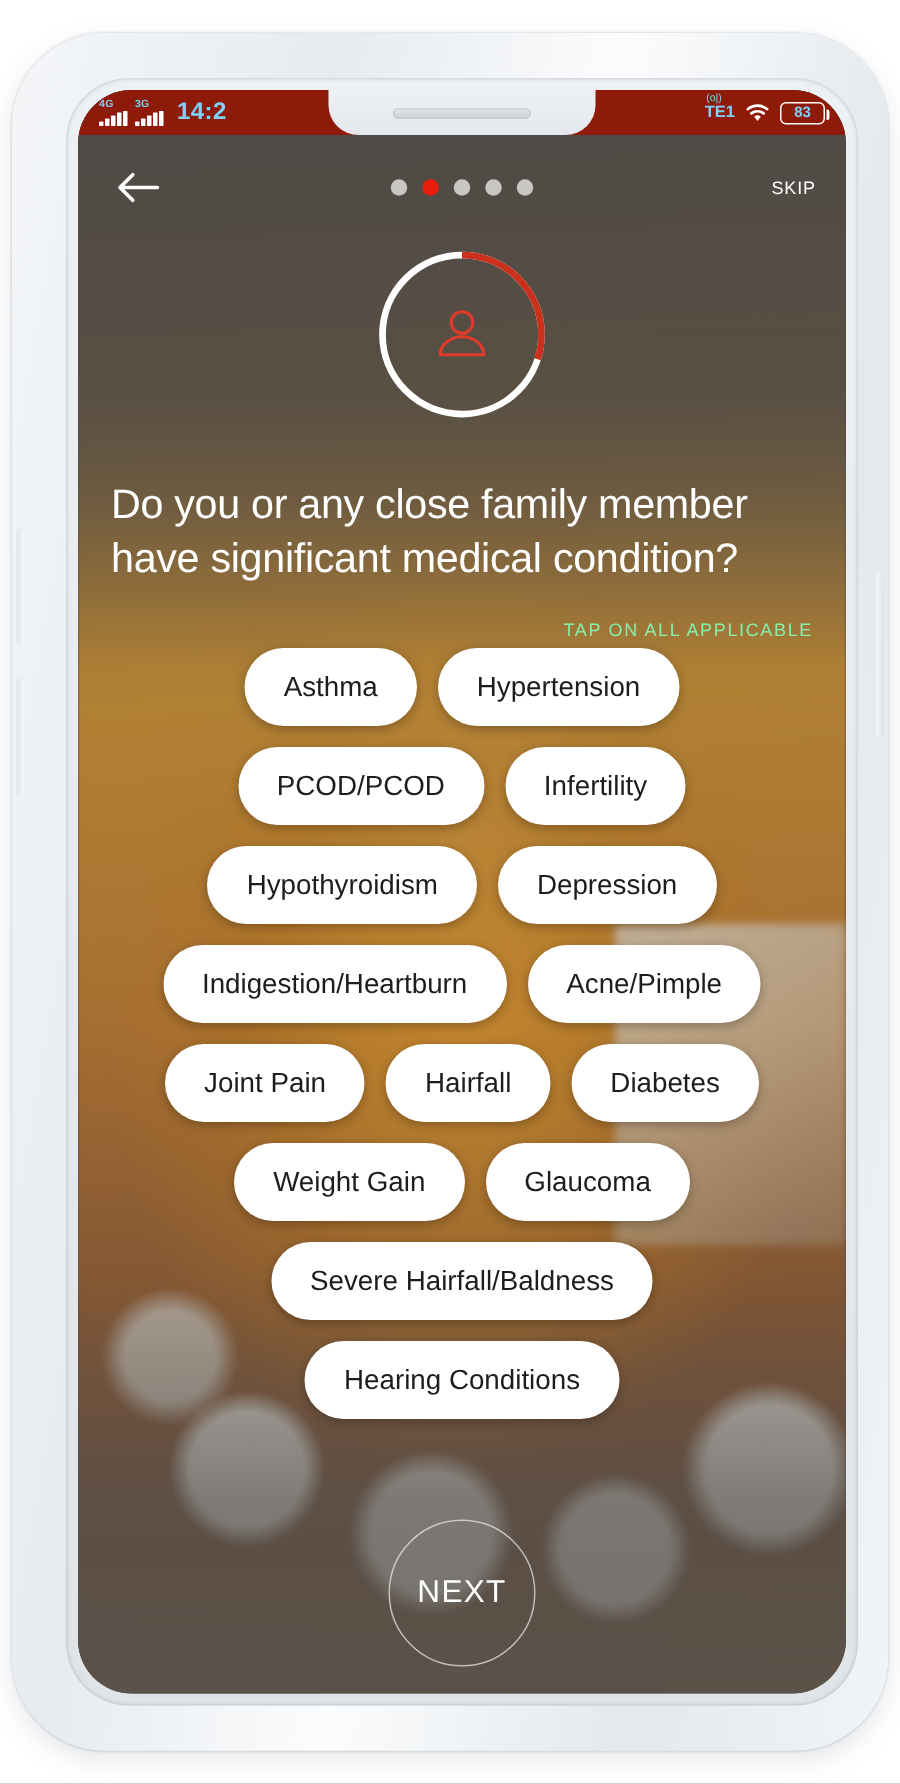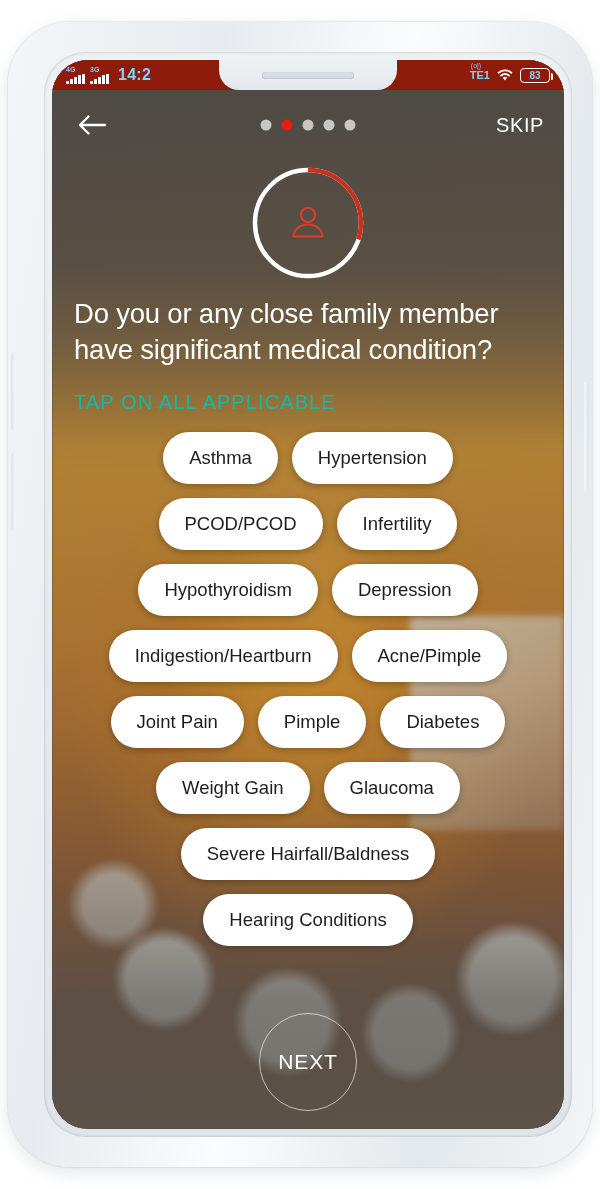--- a/index.html
+++ b/index.html
@@ -163,47 +163,47 @@
   }
   #pager-dots{
     position:absolute; left:50%; top:50%;
     transform:translate(-50%,-50%);
     display:flex; gap:10px; align-items:center;
   }
   .dot{ width:11px; height:11px; border-radius:50%; background:#c9c7c4; }
   .dot.active{ background:#e81d0e; }
   #skip-button{
     margin-left:auto;
-    color:#ffffff; font-size:20px; letter-spacing:.6px;
+    color:#ffffff; font-size:12px; letter-spacing:.6px;
     cursor:pointer;
   }
 
   
   #avatar-ring-wrap{
     position:absolute; left:50%; top:104px; transform:translateX(-50%);
     width:118px; height:118px; z-index:4;
   }
   #avatar-ring-wrap svg{ display:block; }
   #person-icon{
     position:absolute; left:50%; top:50%; transform:translate(-50%,-50%);
     width:46px; height:46px;
   }
 
   
   #question-block{
-    position:absolute; left:0; top:236px; width:100%;
+    position:absolute; left:0; top:258px; width:100%;
     padding:0 22px; z-index:4; text-align:left;
   }
   #question-title{
     color:#fff; font-size:27.5px; line-height:1.32;
     font-weight:normal; letter-spacing:-.2px;
   }
   #question-subtitle{
-    margin-top:22px; text-align:left;
-    color:#14b8a6; font-size:20px; letter-spacing:1.1px;
+    margin-top:22px; text-align:right;
+    color:#86efac; font-size:12px; letter-spacing:1.1px;
   }
 
   
   #chips-area{
     position:absolute; left:0; top:372px; width:100%;
     padding:0 14px; z-index:4;
   }
   .chip-row{
     display:flex; justify-content:center; align-items:center;
     gap:14px; margin-bottom:14px;
@@ -335,21 +335,21 @@
         <div class="chip-row">
           <div class="chip">Hypothyroidism</div>
           <div class="chip">Depression</div>
         </div>
         <div class="chip-row">
           <div class="chip">Indigestion/Heartburn</div>
           <div class="chip">Acne/Pimple</div>
         </div>
         <div class="chip-row">
           <div class="chip">Joint Pain</div>
-          <div class="chip">Pimple</div>
+          <div class="chip">Hairfall</div>
           <div class="chip">Diabetes</div>
         </div>
         <div class="chip-row">
           <div class="chip">Weight Gain</div>
           <div class="chip">Glaucoma</div>
         </div>
         <div class="chip-row">
           <div class="chip">Severe Hairfall/Baldness</div>
         </div>
         <div class="chip-row">

